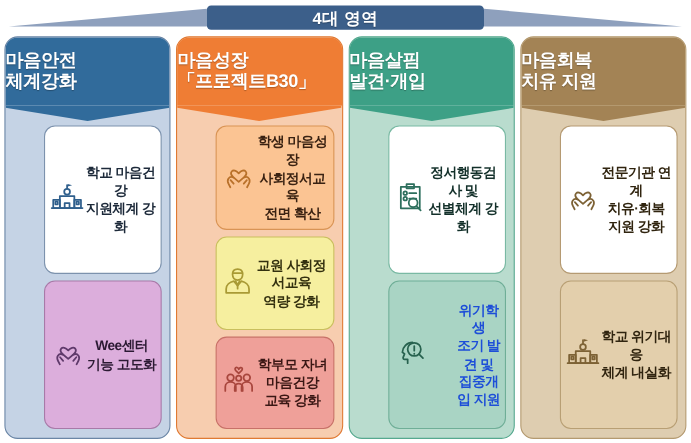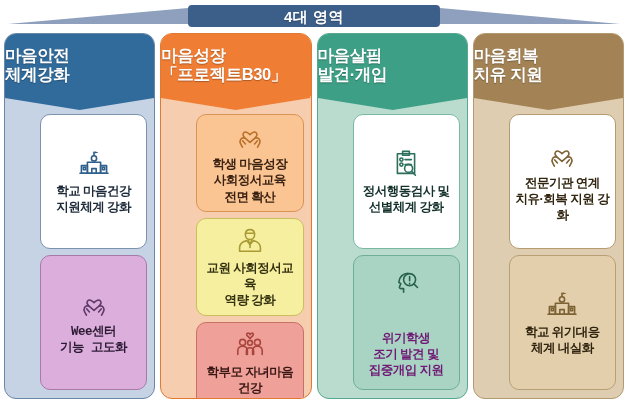--- a/index.html
+++ b/index.html
@@ -54,21 +54,21 @@
     position:absolute;left:0;top:0;right:0;bottom:0;
     padding:80px 7px 8px 7px;
     box-sizing:border-box;
     display:flex;flex-direction:column;gap:6px;
     z-index:1;
   }
   .card{
     flex:1 1 0;
     border-radius:10px;
     box-sizing:border-box;
-    display:flex;flex-direction:column;align-items:center;justify-content:center;
+    display:flex;flex-direction:row;align-items:center;justify-content:center;
     padding:6px 4px;
     text-align:center;
     margin-left:28px;
   }
   .card-icon{
     width:34px;height:30px;
     display:flex;align-items:center;justify-content:center;
     margin-bottom:5px;
   }
   .card-icon svg{display:block;}
@@ -104,21 +104,21 @@
                 <path fill="none" stroke="#2f5f8c" stroke-width="1.6" stroke-linecap="round" stroke-linejoin="round" d="M3.4 16.6h6v7.6h-6zM22.6 16.6h6v7.6h-6z"></path>
                 <path fill="none" stroke="#2f5f8c" stroke-width="1.6" stroke-linecap="round" stroke-linejoin="round" d="M13.8 24.2v-4.6h4.4v4.6"></path>
                 <rect fill="none" stroke="#2f5f8c" stroke-width="1.6" stroke-linecap="round" stroke-linejoin="round" x="5.3" y="18.3" width="2.2" height="2.4"></rect>
                 <rect fill="none" stroke="#2f5f8c" stroke-width="1.6" stroke-linecap="round" stroke-linejoin="round" x="24.5" y="18.3" width="2.2" height="2.4"></rect>
                 <path fill="none" stroke="#2f5f8c" stroke-width="1.6" stroke-linecap="round" stroke-linejoin="round" d="M2 24.2h28"></path>
               </svg>
             </div>
             <div class="card-text">학교 마음건강
 지원체계 강화</div>
           </div>
-          <div class="card" style="background: rgb(220, 174, 220); border: 1.2px solid rgb(168, 122, 168); color: rgb(43, 26, 51); font-family: Liberation Mono, monospace;">
+          <div class="card" style="background: rgb(220, 174, 220); border: 1.2px solid rgb(168, 122, 168); color: rgb(43, 26, 51);">
             <div class="card-icon">
               <svg width="32" height="28" viewBox="0 0 32 28">
                 <path fill="none" stroke="#5f3a6b" stroke-width="1.6" stroke-linecap="round" stroke-linejoin="round" d="M16 12.6c-2.4-2.5-4.9-3.3-6.2-1.9-1.3 1.4-.6 3.5 1 5.1L16 20.3l5.2-4.5c1.6-1.6 2.3-3.7 1-5.1-1.3-1.4-3.8-.6-6.2 1.9z"></path>
                 <path fill="none" stroke="#5f3a6b" stroke-width="1.6" stroke-linecap="round" stroke-linejoin="round" d="M11.2 16.4c-1.6-.9-3.6-.4-4.6 1.1-.9 1.4-.6 3.2.2 4.7l1.6 3"></path>
                 <path fill="none" stroke="#5f3a6b" stroke-width="1.6" stroke-linecap="round" stroke-linejoin="round" d="M20.8 16.4c1.6-.9 3.6-.4 4.6 1.1.9 1.4.6 3.2-.2 4.7l-1.6 3"></path>
                 <path fill="none" stroke="#5f3a6b" stroke-width="1.6" stroke-linecap="round" stroke-linejoin="round" d="M8.6 18.8l2.8 3.2M23.4 18.8l-2.8 3.2"></path>
               </svg>
             </div>
             <div class="card-text">Wee센터
 기능 고도화</div>
@@ -199,21 +199,21 @@
                 <path fill="none" stroke="#2d6f5d" stroke-width="1.6" stroke-linecap="round" stroke-linejoin="round" d="M14 10.6h6.4"></path>
                 <circle fill="none" stroke="#2d6f5d" stroke-width="1.6" stroke-linecap="round" stroke-linejoin="round" cx="10.4" cy="15.6" r="1.6"></circle>
                 <path fill="none" stroke="#2d6f5d" stroke-width="1.6" stroke-linecap="round" stroke-linejoin="round" d="M14 15.6h6.4"></path>
                 <circle fill="none" stroke="#2d6f5d" stroke-width="1.6" stroke-linecap="round" stroke-linejoin="round" cx="17.6" cy="19.4" r="4"></circle>
                 <path fill="none" stroke="#2d6f5d" stroke-width="1.6" stroke-linecap="round" stroke-linejoin="round" d="M20.6 22.4l3.8 3.8"></path>
               </svg>
             </div>
             <div class="card-text">정서행동검사 및
 선별체계 강화</div>
           </div>
-          <div class="card" style="background: rgb(169, 212, 196); border: 1.2px solid rgb(111, 174, 151); color: #701a75; gap: 28px;">
+          <div class="card" style="background: rgb(169, 212, 196); border: 1.2px solid rgb(111, 174, 151); color: #1d4ed8; gap: 28px;">
             <div class="card-icon">
               <svg width="30" height="28" viewBox="0 0 30 28">
                 <path fill="none" stroke="#28624f" stroke-width="1.6" stroke-linecap="round" stroke-linejoin="round" d="M12.6 24.2v-3.6H9.8c-1 0-1.6-.8-1.3-1.7l1.3-3.2-2-1.4c.2-5 4.2-9 9.2-9"></path>
                 <circle fill="none" stroke="#28624f" stroke-width="1.6" stroke-linecap="round" stroke-linejoin="round" cx="18.6" cy="11.6" r="6"></circle>
                 <path fill="none" stroke="#28624f" stroke-width="1.6" stroke-linecap="round" stroke-linejoin="round" d="M18.6 8.6v4.2M18.6 15.4v.4"></path>
                 <path fill="none" stroke="#28624f" stroke-width="1.6" stroke-linecap="round" stroke-linejoin="round" d="M22.9 15.9l3.6 3.6"></path>
               </svg>
             </div>
             <div class="card-text">위기학생
 조기 발견 및

